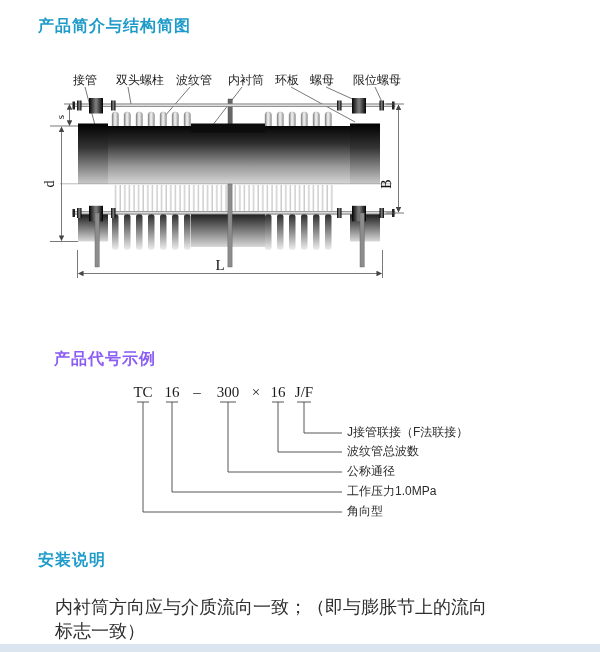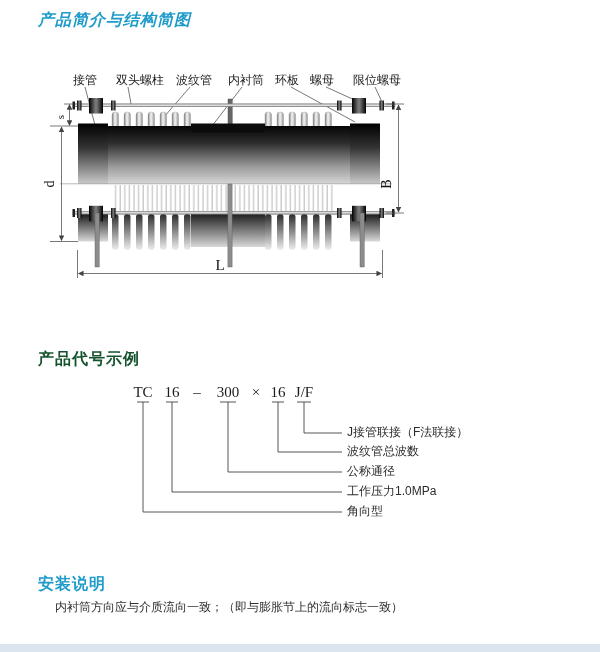--- a/index.html
+++ b/index.html
@@ -5,28 +5,28 @@
   html,body{margin:0;padding:0;}
   body{
     width:600px;height:652px;position:relative;background:#ffffff;
     font-family:"Liberation Sans","DejaVu Sans",sans-serif;
     overflow:hidden;
   }
   .heading{
     position:absolute;left:38px;margin:0;
     font-size:16px;font-weight:bold;letter-spacing:1px;
   }
-  #heading-intro{top:10px;font-style:italic;}
+  #heading-intro{top:16px;}
   #heading-code{top:349px;}
-  #heading-install{top:574px;text-align:right;}
+  #heading-install{top:550px;text-align:right;}
   .fig{position:absolute;}
   #diagram{left:40px;top:56px;}
   #codefig{left:120px;top:372px;}
   .install-text{position:absolute;left:55px;top:595px;width:440px;}
-  .install-text p{margin:0;font-size:12px;line-height:24px;color:#2e2e2e;}
+  .install-text p{margin:0;font-size:18px;line-height:24px;color:#2e2e2e;}
   .footer-band{position:absolute;left:0;top:644px;width:600px;height:8px;}
   
   .plabel{font-family:"Liberation Sans","DejaVu Sans",sans-serif;font-size:12px;fill:#1a1a1a;}
   .dimlabel{font-family:"Liberation Serif","DejaVu Serif",serif;fill:#111;}
   .codeseg{font-family:"Liberation Serif","DejaVu Serif",serif;font-size:15px;fill:#1b1b1b;}
   .callout{font-family:"Liberation Sans","DejaVu Sans",sans-serif;font-size:12px;fill:#2b2b2b;}
   .dimline{stroke:#555;stroke-width:0.8;fill:none;}
   .leader{stroke:#555;stroke-width:0.8;fill:none;}
 </style>
 </head>
@@ -208,21 +208,21 @@
     <text class="plabel" x="45" y="28" text-anchor="middle">接管</text>
     <text class="plabel" x="100" y="28" text-anchor="middle">双头螺柱</text>
     <text class="plabel" x="154" y="28" text-anchor="middle">波纹管</text>
     <text class="plabel" x="206" y="28" text-anchor="middle">内衬筒</text>
     <text class="plabel" x="247" y="28" text-anchor="middle">环板</text>
     <text class="plabel" x="282" y="28" text-anchor="middle">螺母</text>
     <text class="plabel" x="337" y="28" text-anchor="middle">限位螺母</text>
   </g>
 </svg>
 
-<h2 class="heading" id="heading-code" style="color: #14532d;">产品代号示例</h2>
+<h2 class="heading" id="heading-code" style="color: #8b5cf6; margin-left: 16px;">产品代号示例</h2>
 
 <svg id="codefig" class="fig" width="360" height="152" viewBox="0 0 360 152">
   <g>
     <text class="codeseg" x="23" y="25" text-anchor="middle">TC</text>
     <text class="codeseg" x="52" y="25" text-anchor="middle">16</text>
     <text class="codeseg" x="77" y="25" text-anchor="middle">–</text>
     <text class="codeseg" x="108" y="25" text-anchor="middle">300</text>
     <text class="codeseg" x="136" y="25" text-anchor="middle">×</text>
     <text class="codeseg" x="158" y="25" text-anchor="middle">16</text>
     <text class="codeseg" x="184" y="25" text-anchor="middle">J/F</text>

